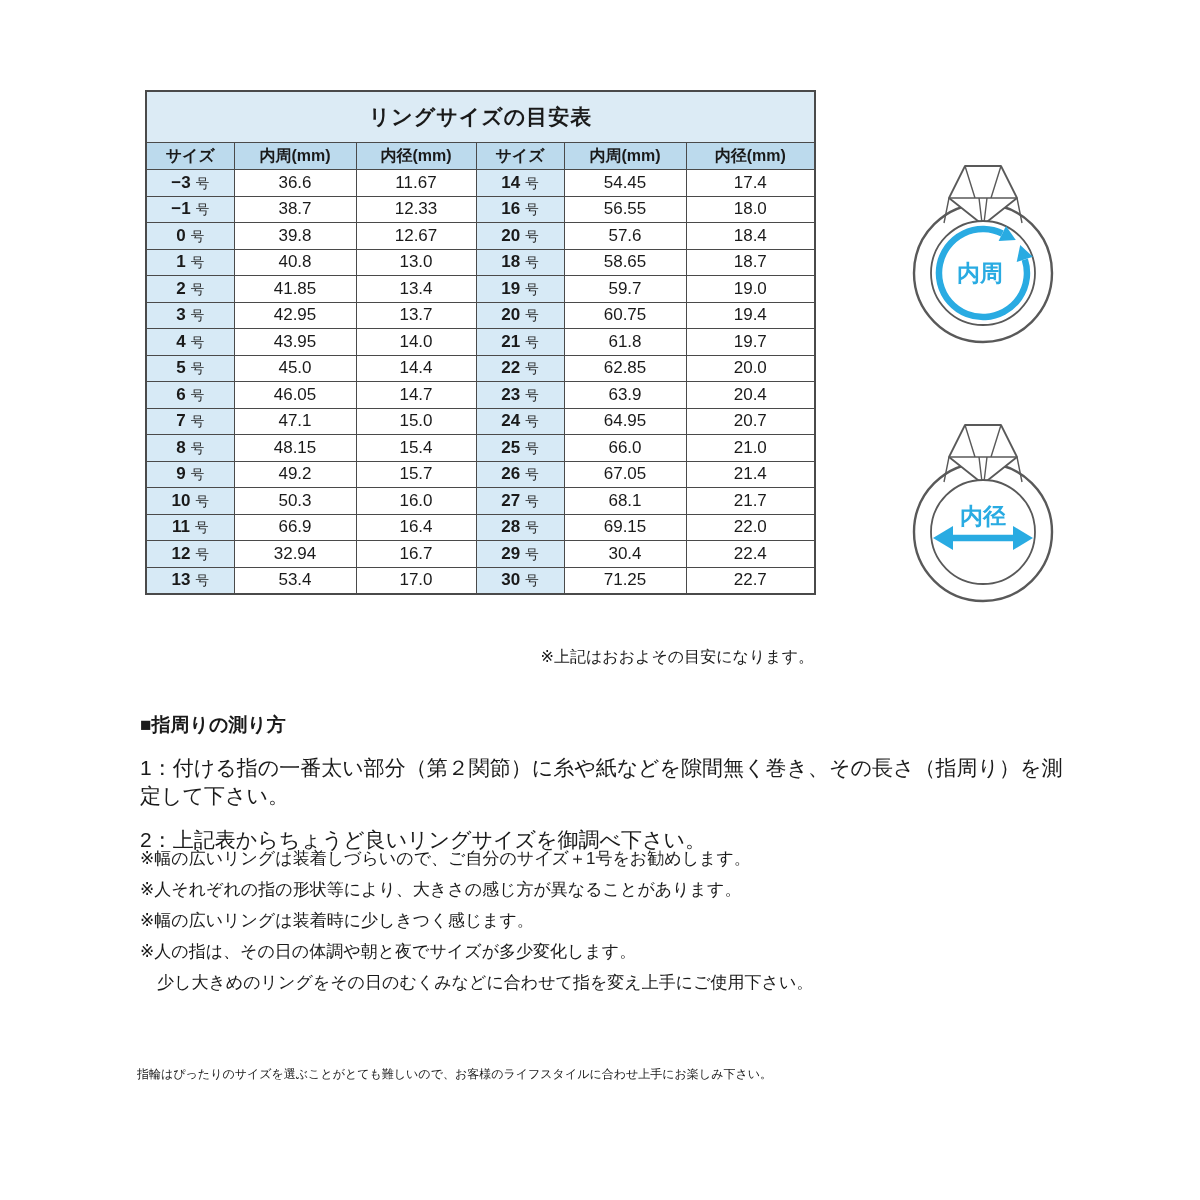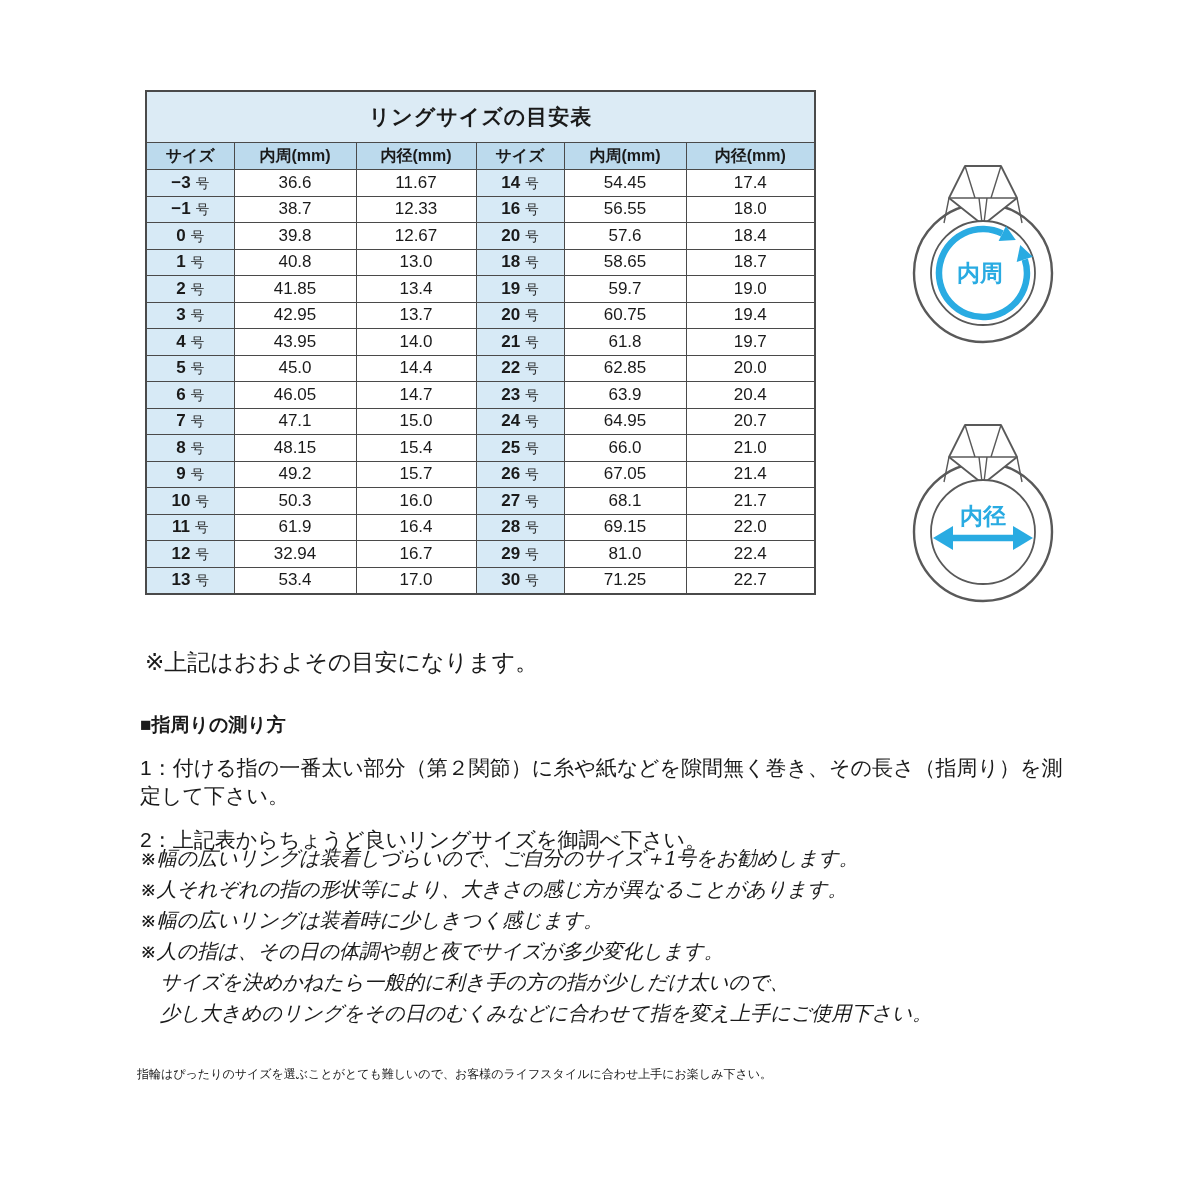--- a/index.html
+++ b/index.html
@@ -37,21 +37,21 @@
     height:26px;background:var(--header-bg);
     font-size:16px;font-weight:bold;
   }
   .size-table tbody td{height:25.5px;font-size:17px;background:#ffffff;}
   .size-table tbody td.c-size{background:var(--size-bg);}
   .c-size .num{font-weight:bold;}
   .c-size .go{font-size:13.5px;margin-left:5px;}
 
   .footnote{
     position:absolute;left:145px;top:647px;width:669px;
-    font-size:23px;
+    text-align:right;font-size:16px;
   }
 
   
   figure.ring-fig{position:absolute;margin:0;width:150px;height:180px;}
   .fig1{left:908px;top:165px;}
   .fig2{left:908px;top:424px;}
   .band{fill:#ffffff;stroke:var(--outline);stroke-width:2.4;}
   .band2{fill:#ffffff;stroke:var(--outline);stroke-width:1.8;}
   .gem{fill:#ffffff;stroke:var(--outline);stroke-width:1.8;stroke-linejoin:round;}
   .facet{fill:none;stroke:var(--outline);stroke-width:1.4;}
@@ -59,21 +59,21 @@
   .arrowhead{fill:var(--accent);stroke:none;}
   .ring-label{
     fill:var(--accent);font-weight:bold;font-size:23px;
     font-family:"Liberation Sans","DejaVu Sans",sans-serif;
   }
 
   
   .howto{position:absolute;left:140px;top:712px;width:940px;}
   .howto-heading{margin:0;font-size:19px;font-weight:bold;}
   .step{margin:16px 0 0 0;font-size:21px;}
-  .notes{position:absolute;left:140px;top:843px;width:960px;font-size:20px;line-height:31px;font-style:italic;}
+  .notes{position:absolute;left:140px;top:843px;width:960px;font-size:17px;line-height:31px;}
   .note-line{white-space:pre;}
   .closing{position:absolute;left:137px;top:1066px;width:1010px;margin:0;font-size:12px;}
 </style>
 </head>
 <body>
 
 <div class="page">
 
   <table class="size-table">
     <colgroup>
@@ -197,32 +197,32 @@
         <tr>
           <td class="c-size"><span class="num">10</span><span class="go">号</span></td>
           <td class="c-val">50.3</td>
           <td class="c-val">16.0</td>
           <td class="c-size"><span class="num">27</span><span class="go">号</span></td>
           <td class="c-val">68.1</td>
           <td class="c-val">21.7</td>
         </tr>
         <tr>
           <td class="c-size"><span class="num">11</span><span class="go">号</span></td>
-          <td class="c-val">61.9</td>
+          <td class="c-val">66.9</td>
           <td class="c-val">16.4</td>
           <td class="c-size"><span class="num">28</span><span class="go">号</span></td>
           <td class="c-val">69.15</td>
           <td class="c-val">22.0</td>
         </tr>
         <tr>
           <td class="c-size"><span class="num">12</span><span class="go">号</span></td>
           <td class="c-val">32.94</td>
           <td class="c-val">16.7</td>
           <td class="c-size"><span class="num">29</span><span class="go">号</span></td>
-          <td class="c-val">81.0</td>
+          <td class="c-val">30.4</td>
           <td class="c-val">22.4</td>
         </tr>
         <tr>
           <td class="c-size"><span class="num">13</span><span class="go">号</span></td>
           <td class="c-val">53.4</td>
           <td class="c-val">17.0</td>
           <td class="c-size"><span class="num">30</span><span class="go">号</span></td>
           <td class="c-val">71.25</td>
           <td class="c-val">22.7</td>
         </tr>
@@ -263,19 +263,18 @@
     <h2 class="howto-heading">■指周りの測り方</h2>
     <p class="step">1：付ける指の一番太い部分（第２関節）に糸や紙などを隙間無く巻き、その長さ（指周り）を測定して下さい。</p>
     <p class="step">2：上記表からちょうど良いリングサイズを御調べ下さい。</p>
   </section>
 
   <section class="notes" id="notes-list">
       <div class="note-line">※幅の広いリングは装着しづらいので、ご自分のサイズ＋1号をお勧めします。</div>
       <div class="note-line">※人それぞれの指の形状等により、大きさの感じ方が異なることがあります。</div>
       <div class="note-line">※幅の広いリングは装着時に少しきつく感じます。</div>
       <div class="note-line">※人の指は、その日の体調や朝と夜でサイズが多少変化します。</div>
-      <div class="note-line">　サイズを決めかねたら一般的に利き手の方の指が少しだけ太いので、</div>
       <div class="note-line">　少し大きめのリングをその日のむくみなどに合わせて指を変え上手にご使用下さい。</div>
     </section>
 
   <p class="closing">指輪はぴったりのサイズを選ぶことがとても難しいので、お客様のライフスタイルに合わせ上手にお楽しみ下さい。</p>
 
 </div>
 
 </body></html>

